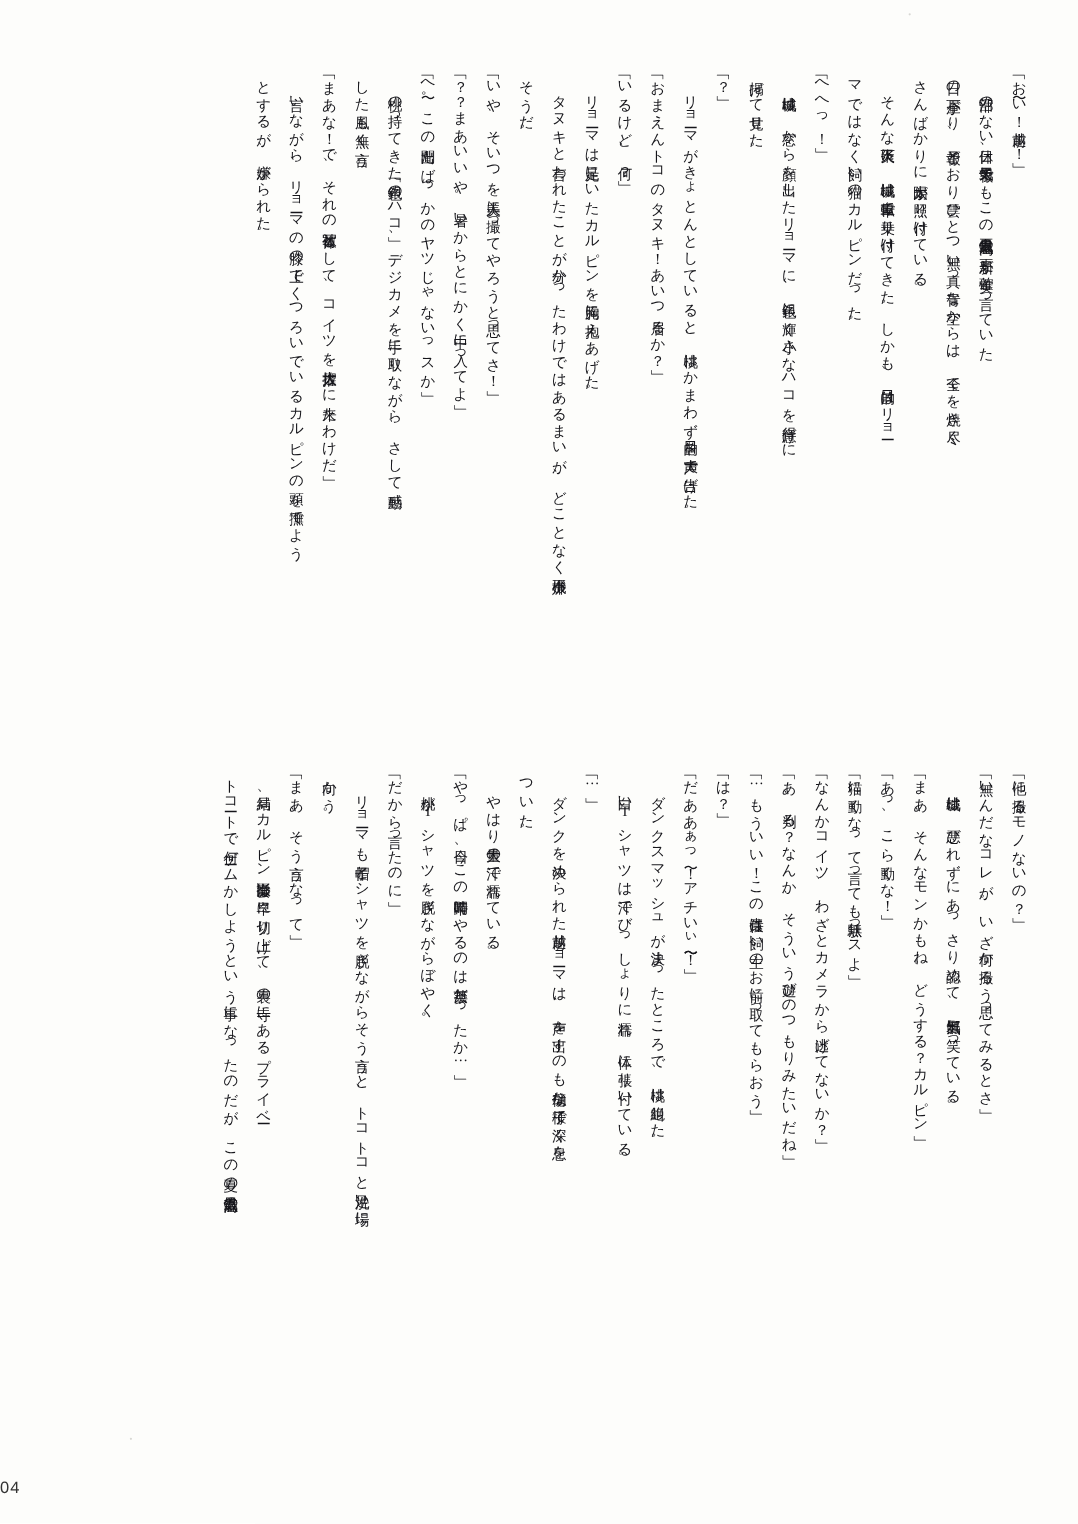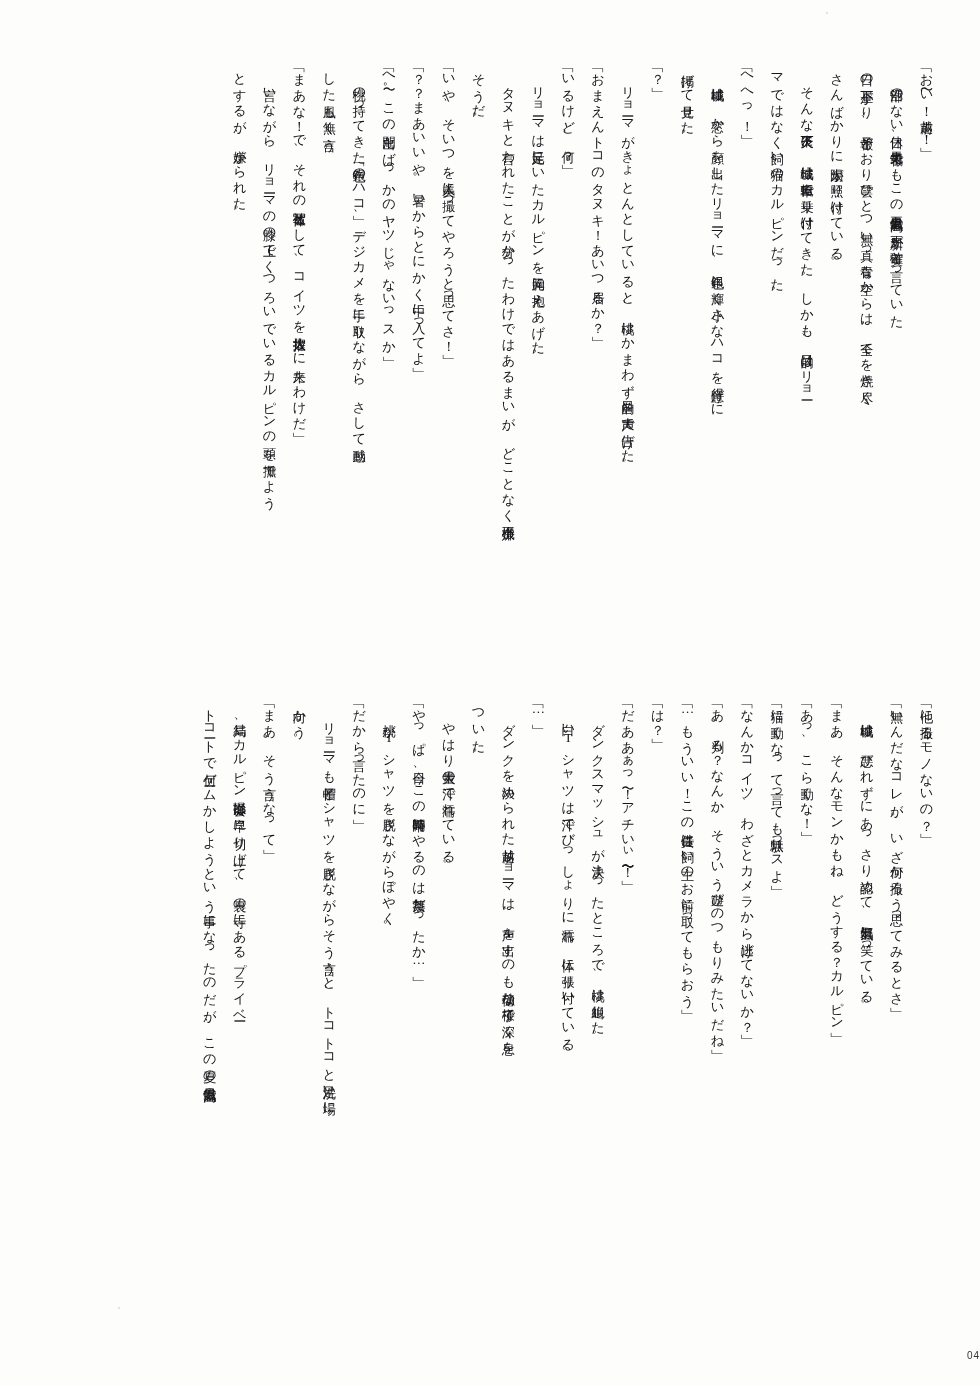--- a/index.html
+++ b/index.html
@@ -46,22 +46,22 @@
     white-space: pre-wrap;
     color: #15151a;
     height: 100%;
     text-align: left;
   }
   #page-number {
     position: absolute;
     bottom: 24px;
     left: 0;
     width: 100%;
-    text-align: right;
-    font-size: 10px;
+    text-align: left;
+    font-size: 15px;
     letter-spacing: 1px;
     color: #333;
     font-family: "Liberation Sans", sans-serif;
   }
   .dust {
     position: absolute;
     width: 2px;
     height: 2px;
     background: #d8d8d4;
     border-radius: 50%;

